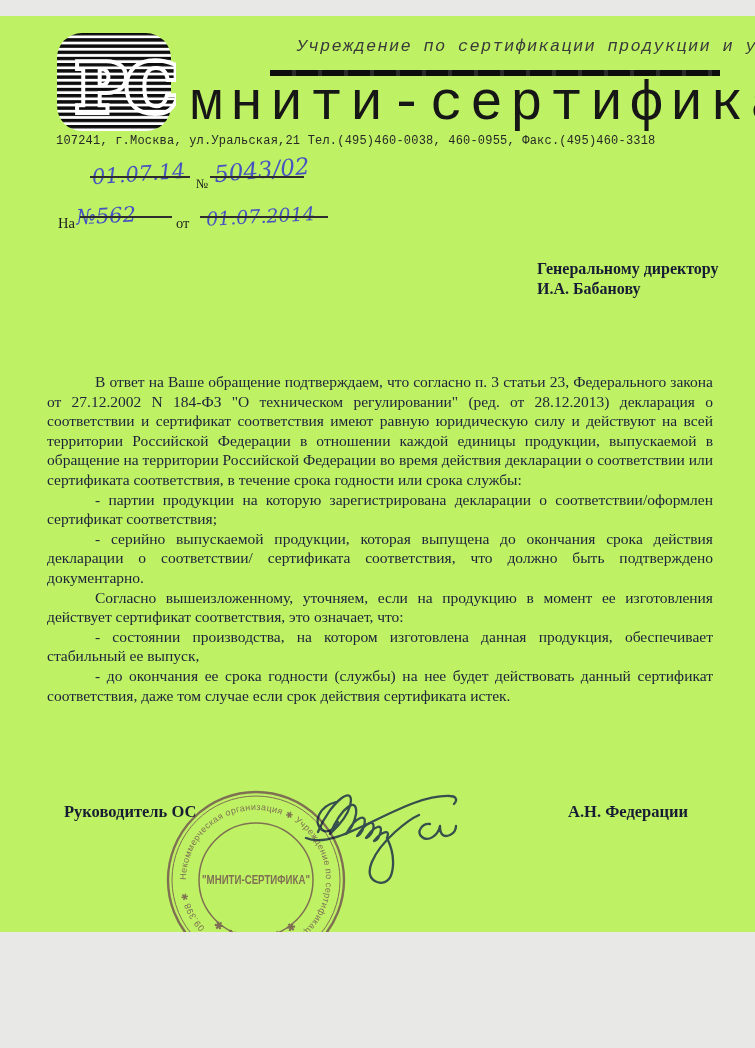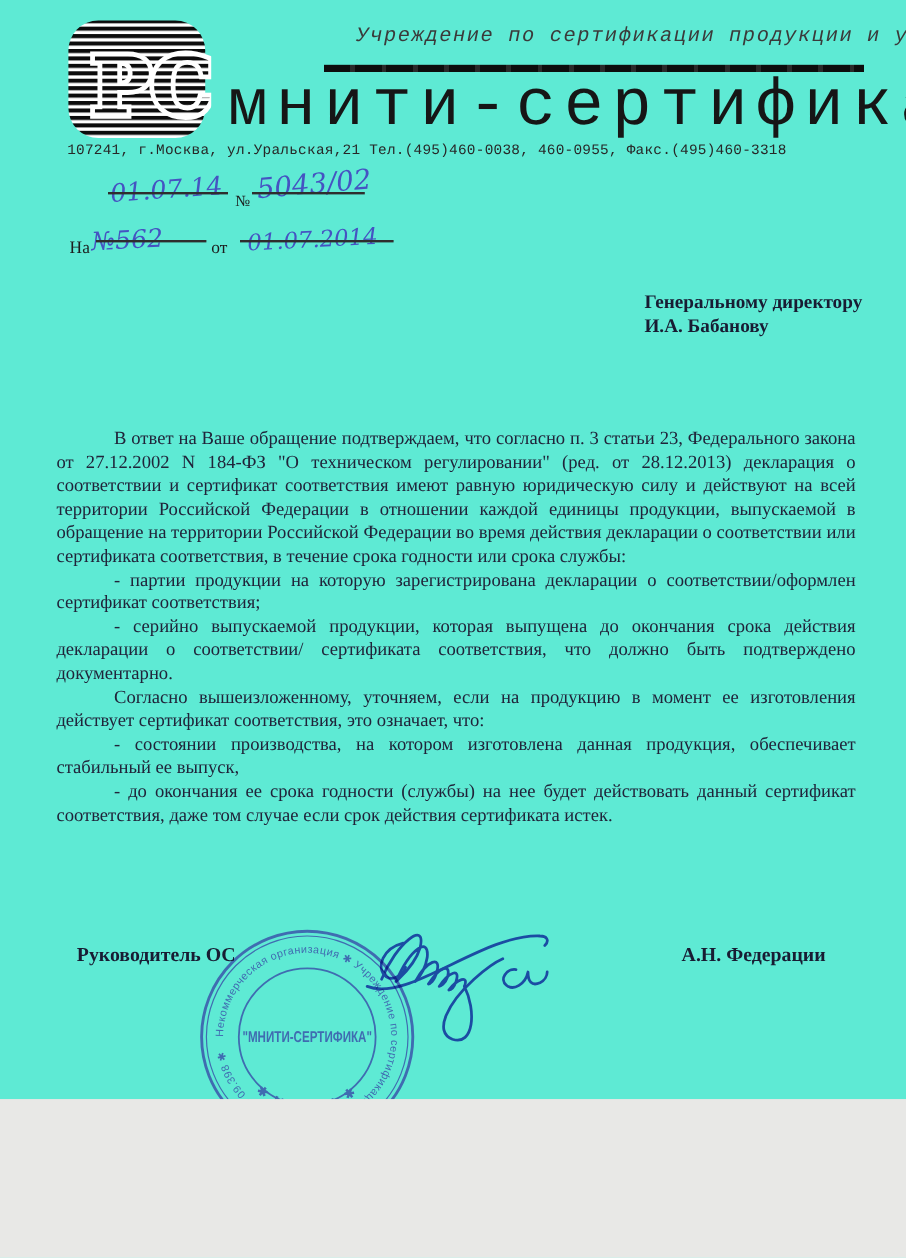--- a/index.html
+++ b/index.html
@@ -1,18 +1,18 @@
 <!DOCTYPE html>
 <html><head>
 <meta charset="utf-8">
 <style>
   html,body{margin:0;padding:0;background:#e8e8e6;}
   .page{
-    position:relative;width:755px;height:916px;margin:0 auto;
-    background:#5eead4;overflow:hidden;
+    position:relative;width:755px;height:916px;margin:16px auto;
+    background:#bef264;overflow:hidden;
     font-family:"Liberation Serif", serif;color:#20243a;
   }
   
   .logo{position:absolute;left:56px;top:16px;}
   .tagline{
     position:absolute;left:297px;top:21px;width:430px;
     font-family:"Liberation Mono", monospace;font-style:italic;
     font-size:17px;letter-spacing:1.3px;color:#3a3a3a;white-space:nowrap;
   }
   .header-bar{

